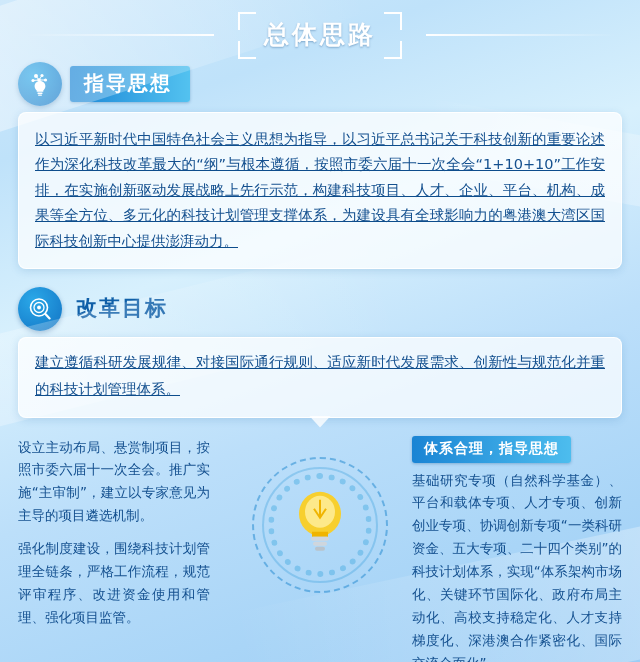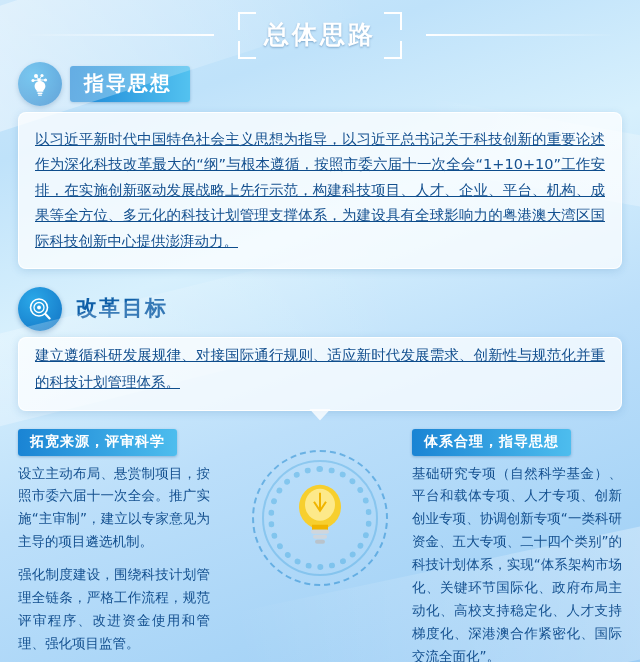--- a/index.html
+++ b/index.html
@@ -68,21 +68,21 @@
     padding:14px 16px 14px;
     position:relative;
     text-decoration:underline;
   }
   .card p{
     margin:0;font-size:14.5px;line-height:1.75;
     color:#14508f;text-align:justify;
     font-family:"DejaVu Sans", sans-serif;
   }
 
-  .goal-card{margin-top:2px;padding:4px 16px 14px;}
+  .goal-card{margin-top:2px;padding:11px 16px 14px;}
   .goal-card p{font-size:14.5px;line-height:1.85;}
 
   
   .pointer{
     position:absolute;left:50%;bottom:-11px;transform:translateX(-50%);
     width:22px;height:12px;
     background:rgba(255,255,255,.78);
     clip-path:polygon(0 0,100% 0,50% 100%);
   }
 
@@ -177,21 +177,20 @@
 </div>
 
 <div class="card goal-card">
   <p>建立遵循科研发展规律、对接国际通行规则、适应新时代发展需求、创新性与规范化并重的科技计划管理体系。</p>
   <span class="pointer"></span>
 </div>
 
 <div class="bottom">
 
   <div class="col col-left">
-    <div class="pill">拓宽来源，评审科学</div>
     <p>设立主动布局、悬赏制项目，按照市委六届十一次全会。推广实施“主审制”，建立以专家意见为主导的项目遴选机制。</p>
     <p>强化制度建设，围绕科技计划管理全链条，严格工作流程，规范评审程序、改进资金使用和管理、强化项目监管。</p>
   </div>
 
   <div class="center-emblem">
     <div class="ring ring1"></div>
     <div class="ring ring2"></div>
     <div class="ring ring3"></div>
     <svg class="bulb" width="64" height="80" viewBox="0 0 64 80" aria-hidden="true">
       <ellipse cx="32" cy="32" rx="21" ry="22" fill="#f7cf2e"></ellipse>

